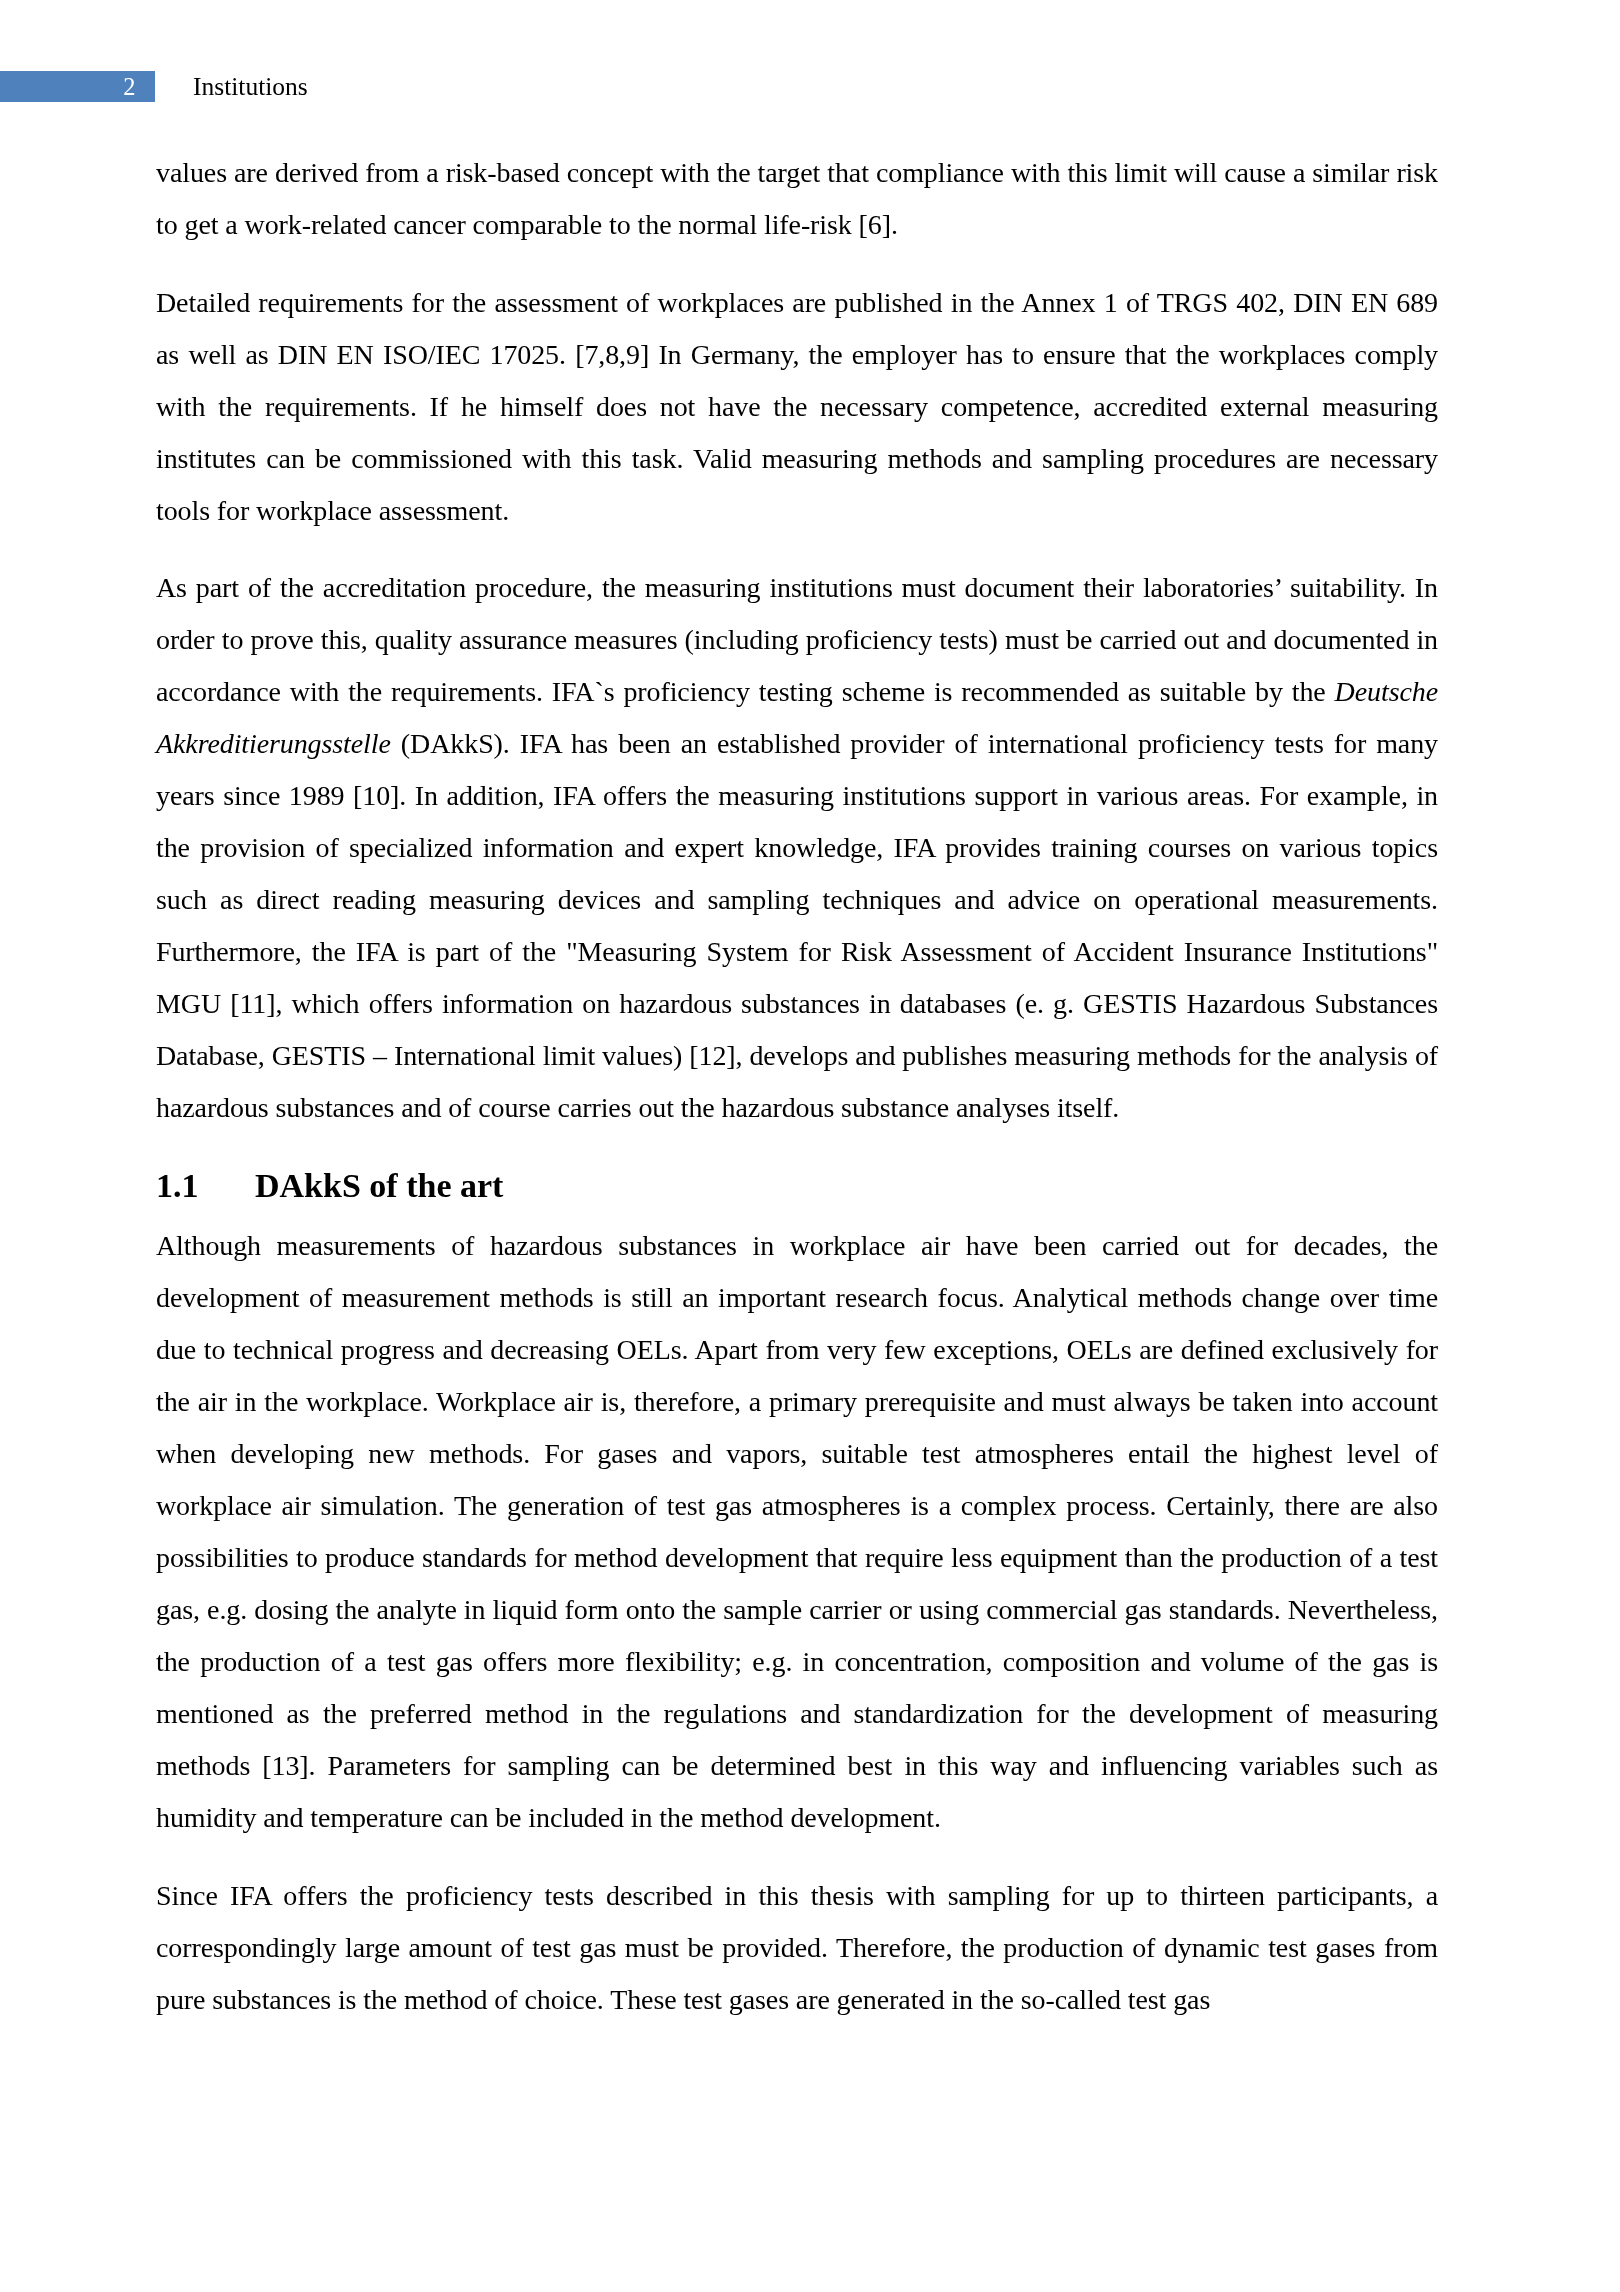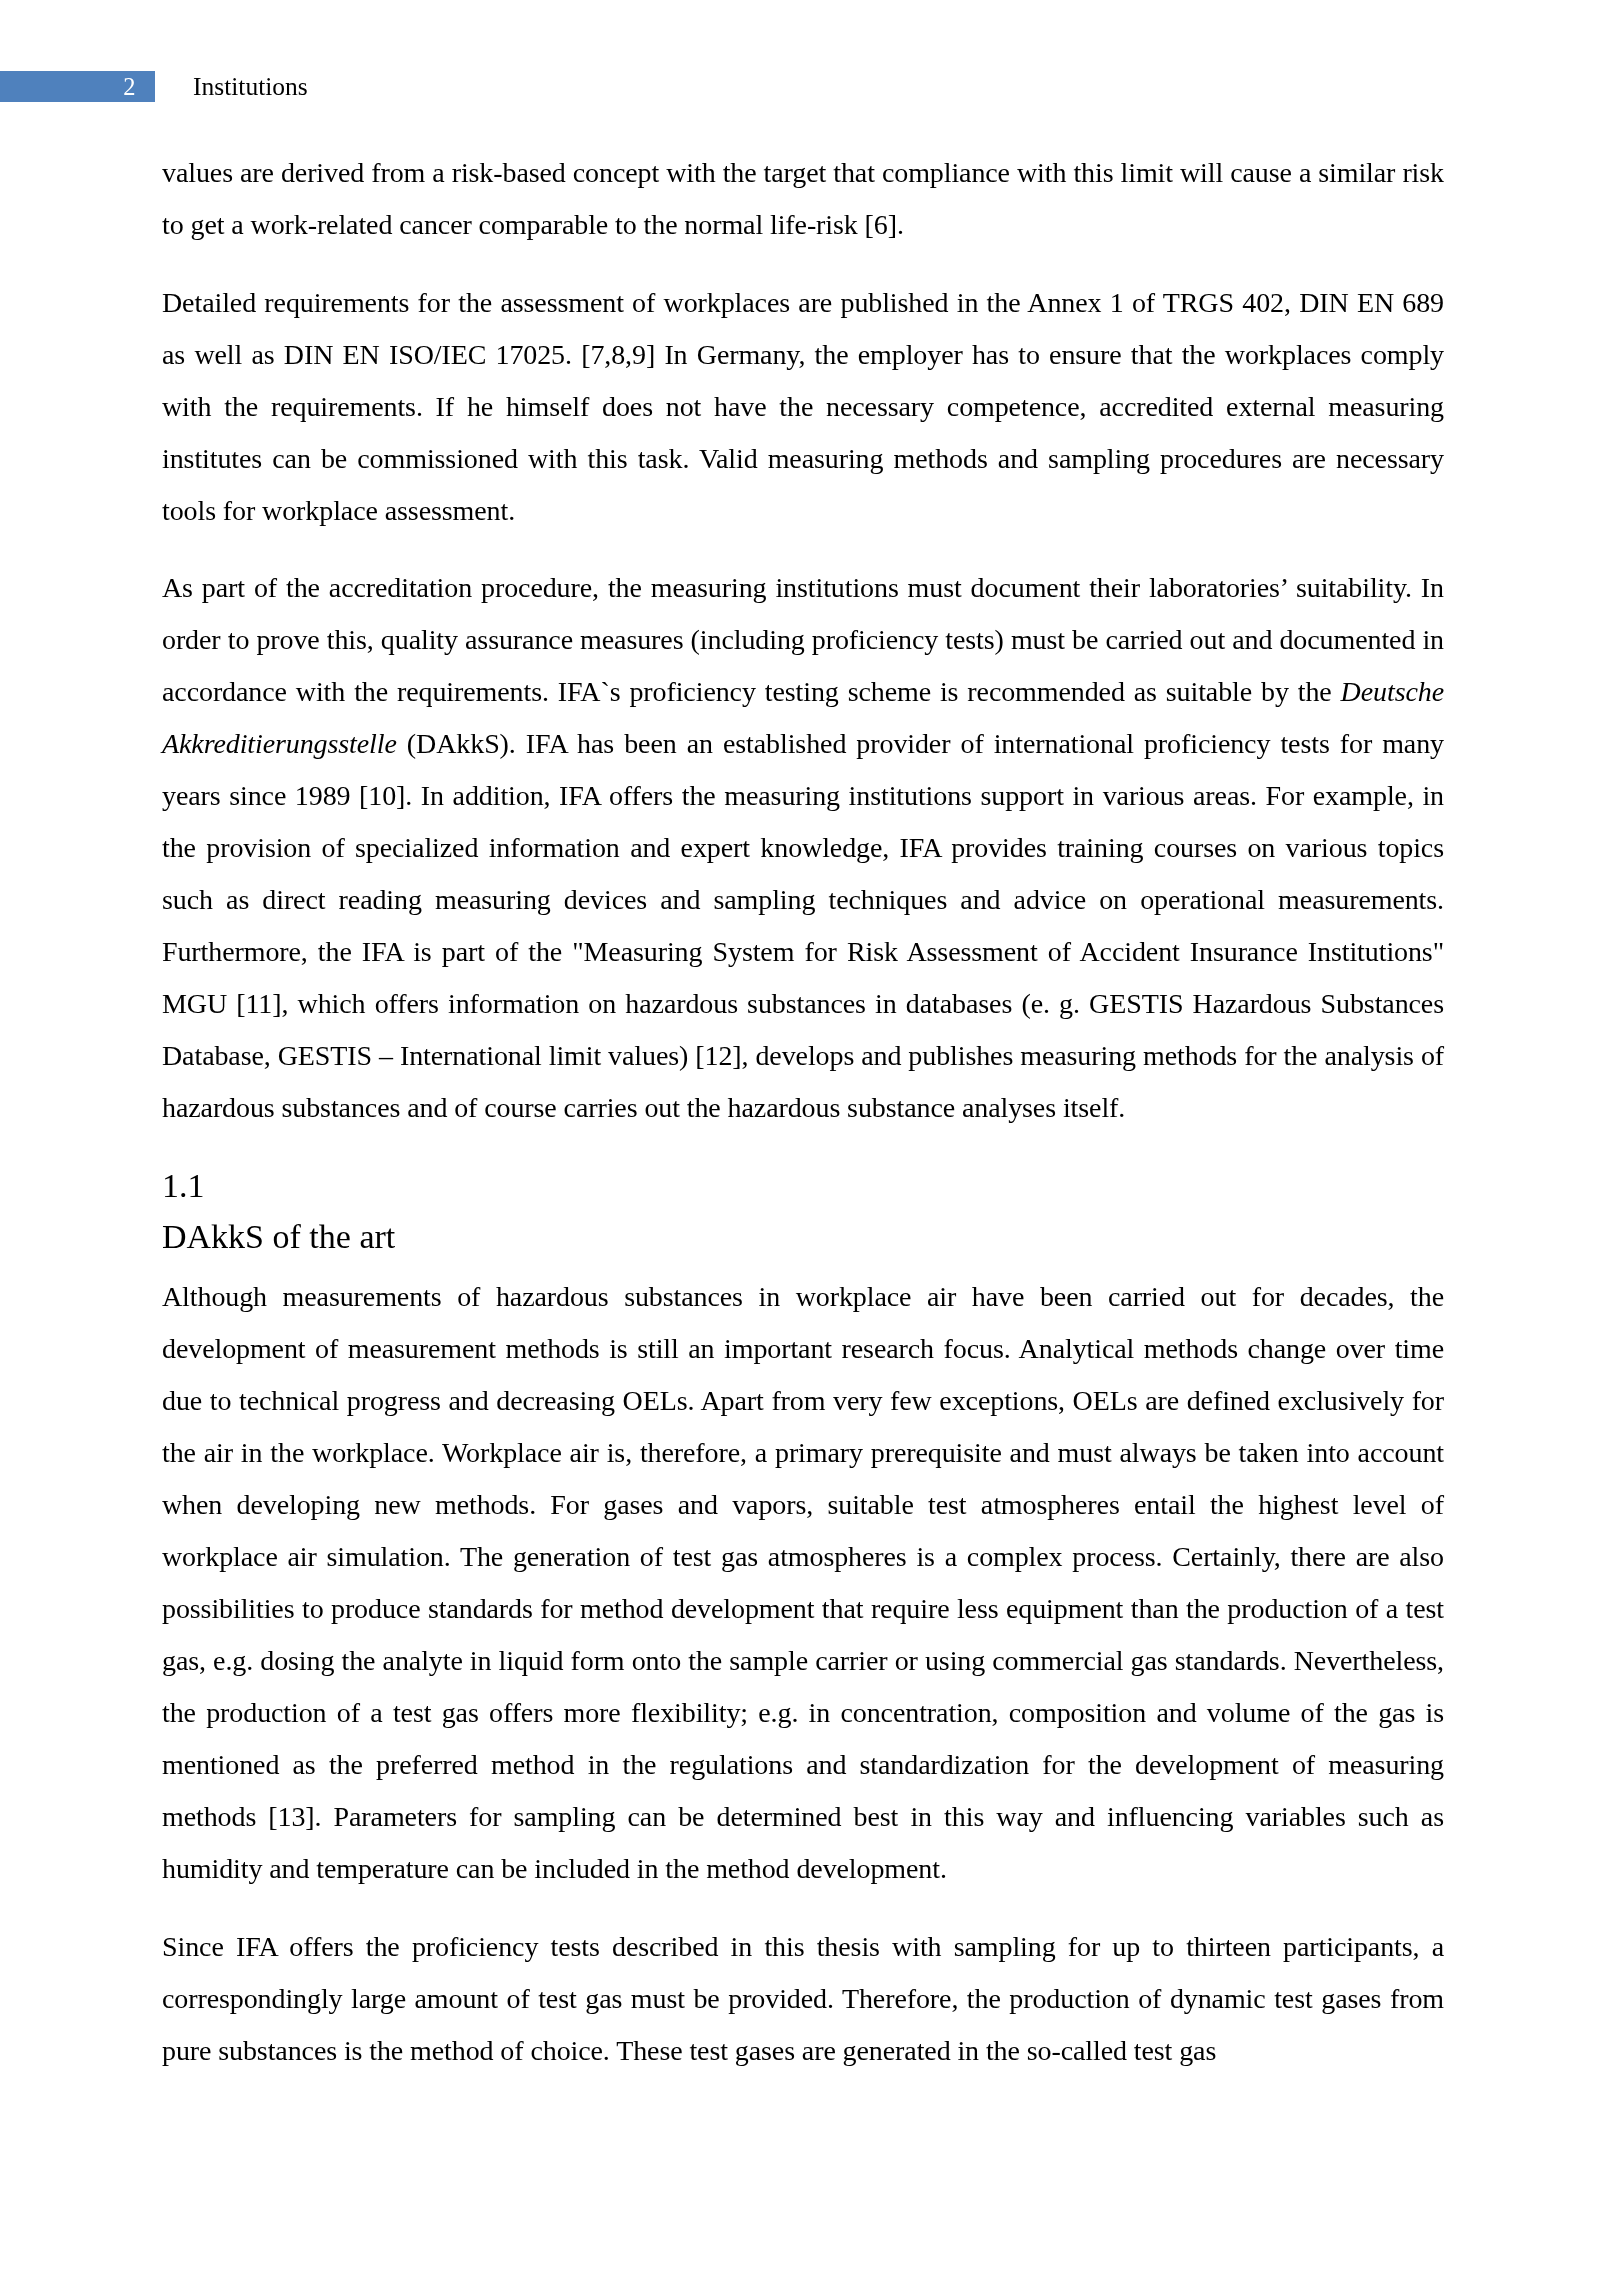--- a/index.html
+++ b/index.html
@@ -39,42 +39,41 @@
     .chapter-title {
       position: absolute;
       left: 193px;
       top: 0;
       font-size: 25.5px;
       line-height: 31px;
       color: #000000;
     }
     .content {
       position: absolute;
-      left: 162px;
+      left: 156px;
       top: 147px;
       width: 1282px;
     }
     .para {
       margin: 0 0 25.5px 0;
       font-size: 28px;
       line-height: 52px;
       text-align: justify;
       text-align-last: left;
       letter-spacing: -0.1px;
     }
     .para em {
       font-style: italic;
     }
     .section-heading {
       margin: 13.7px 0 9.8px 0;
       font-size: 34px;
-      font-weight: normal;
+      font-weight: bold;
       line-height: 51px;
       display: flex;
-      flex-direction: column;
     }
     .section-number {
       width: 99px;
       display: inline-block;
     }
   </style>
 </head>
 <body>
 
 <div class="page-header">

